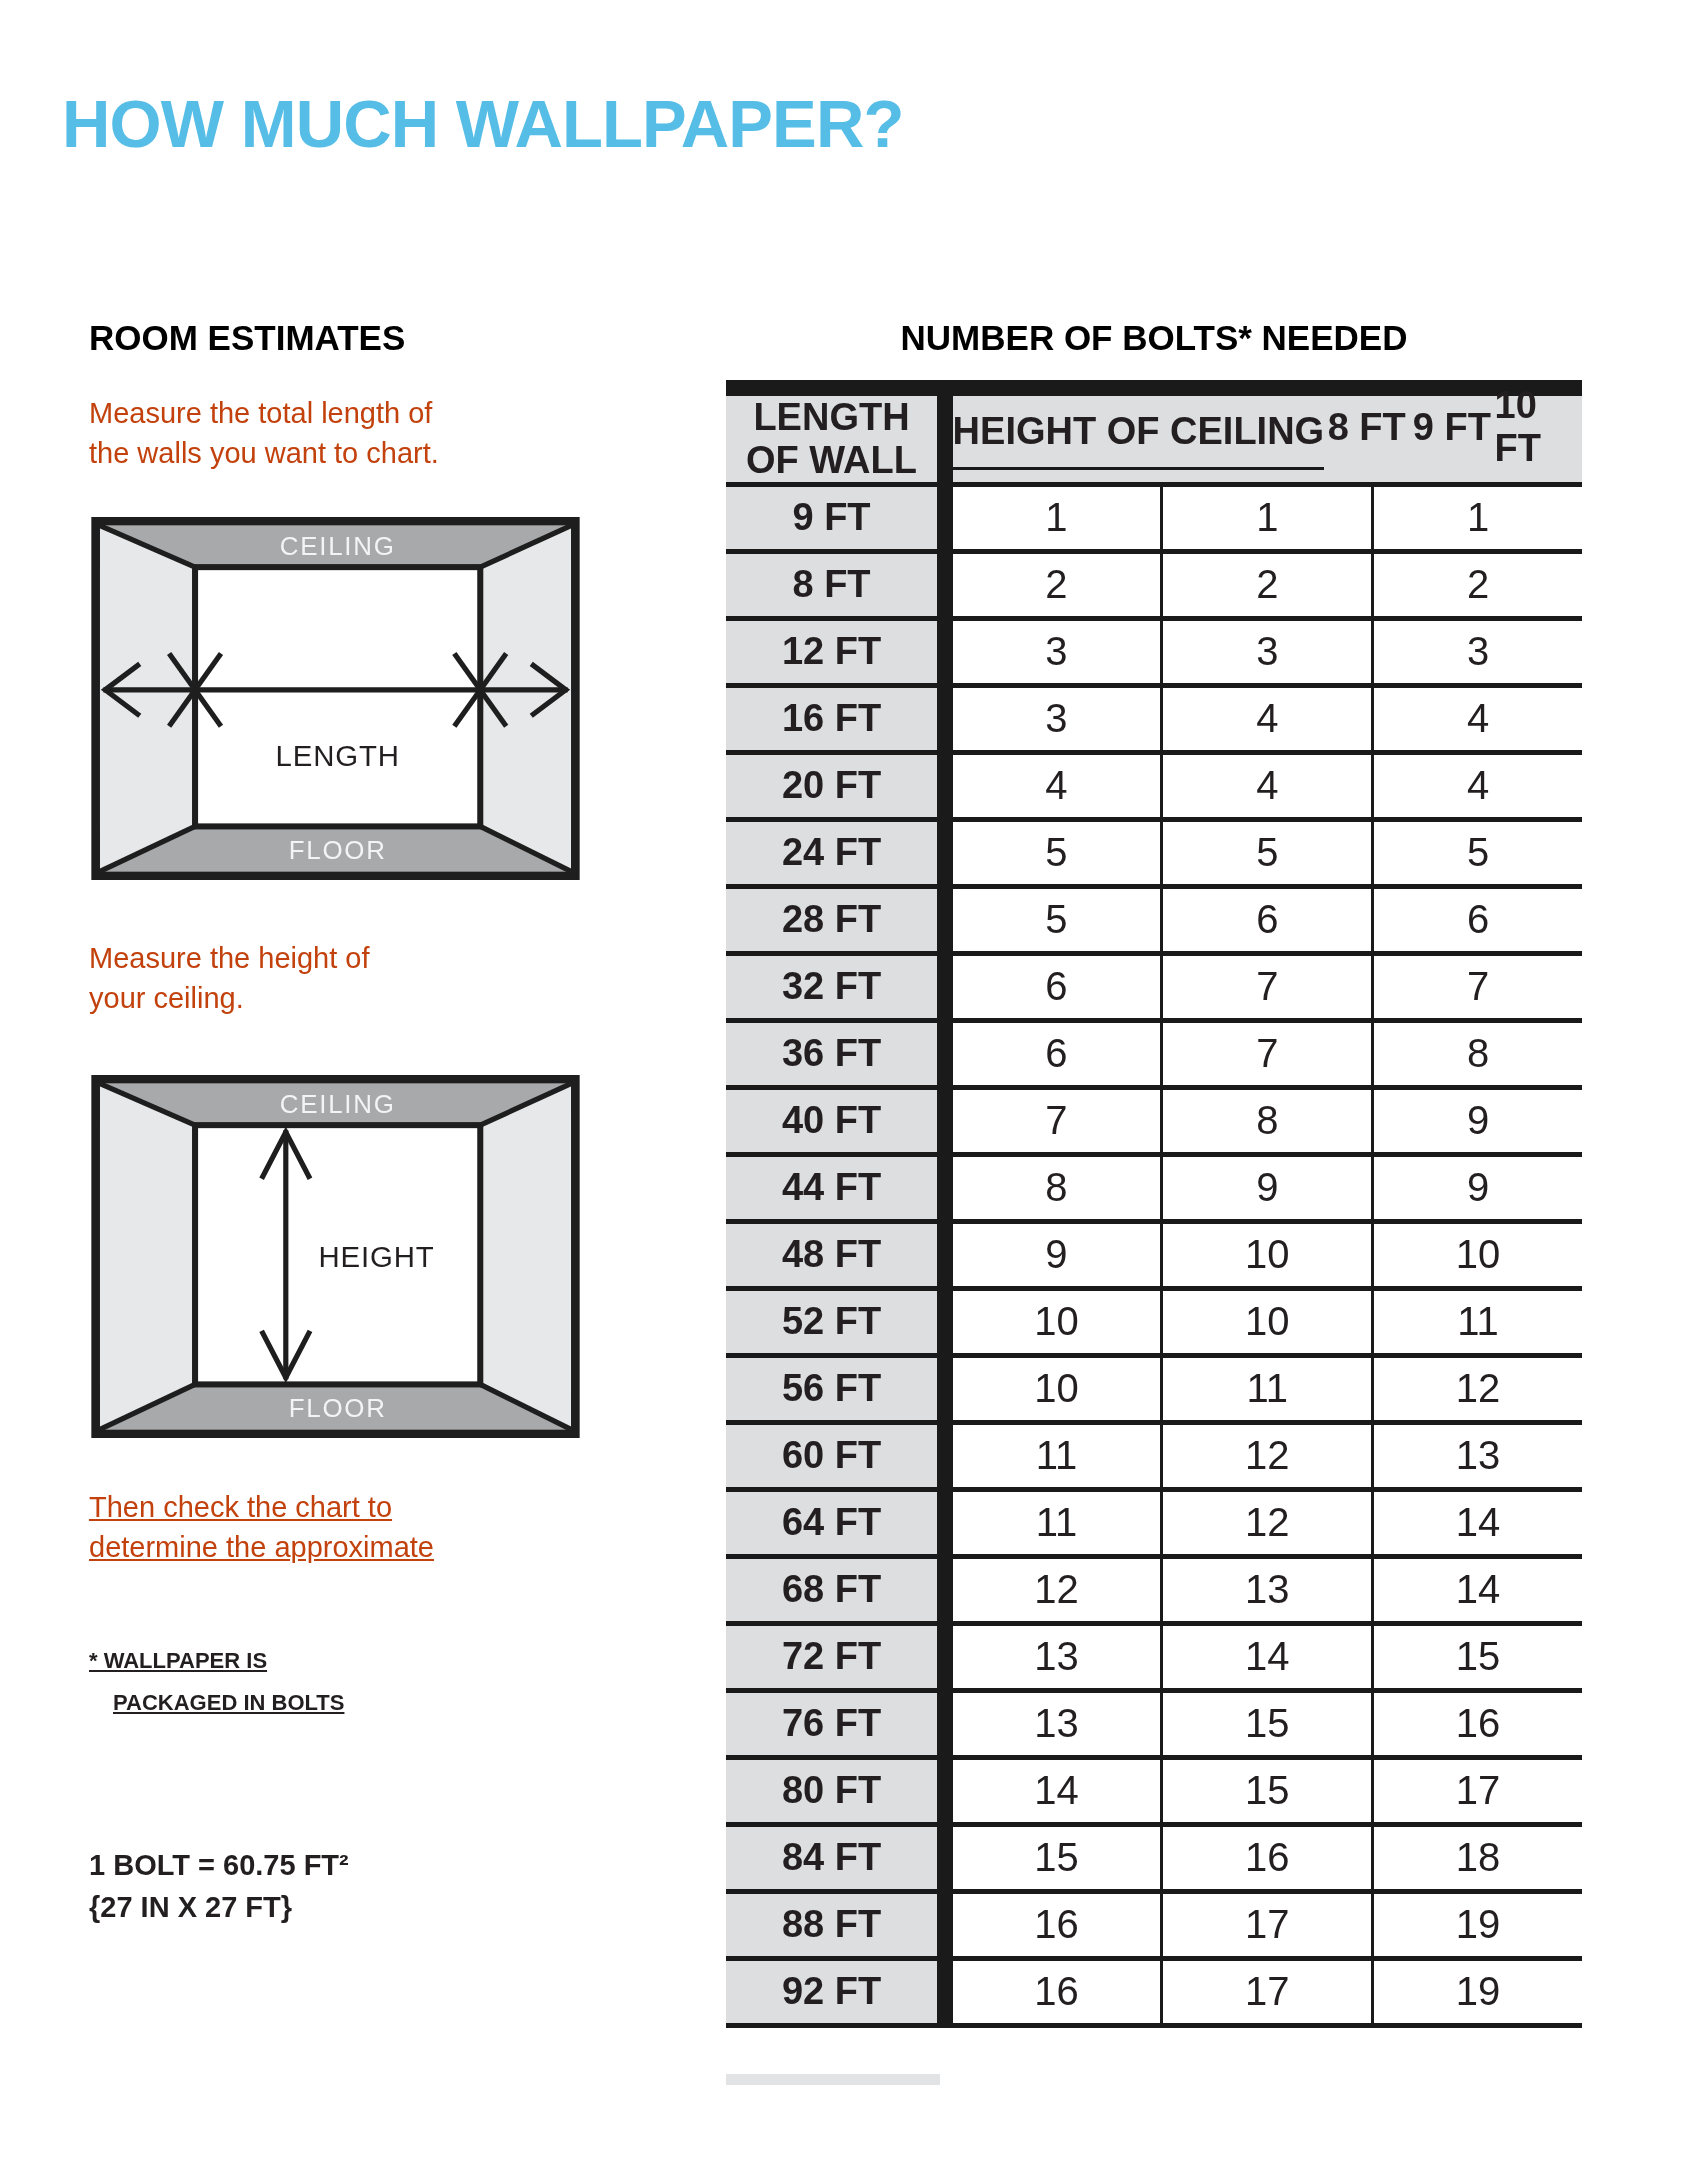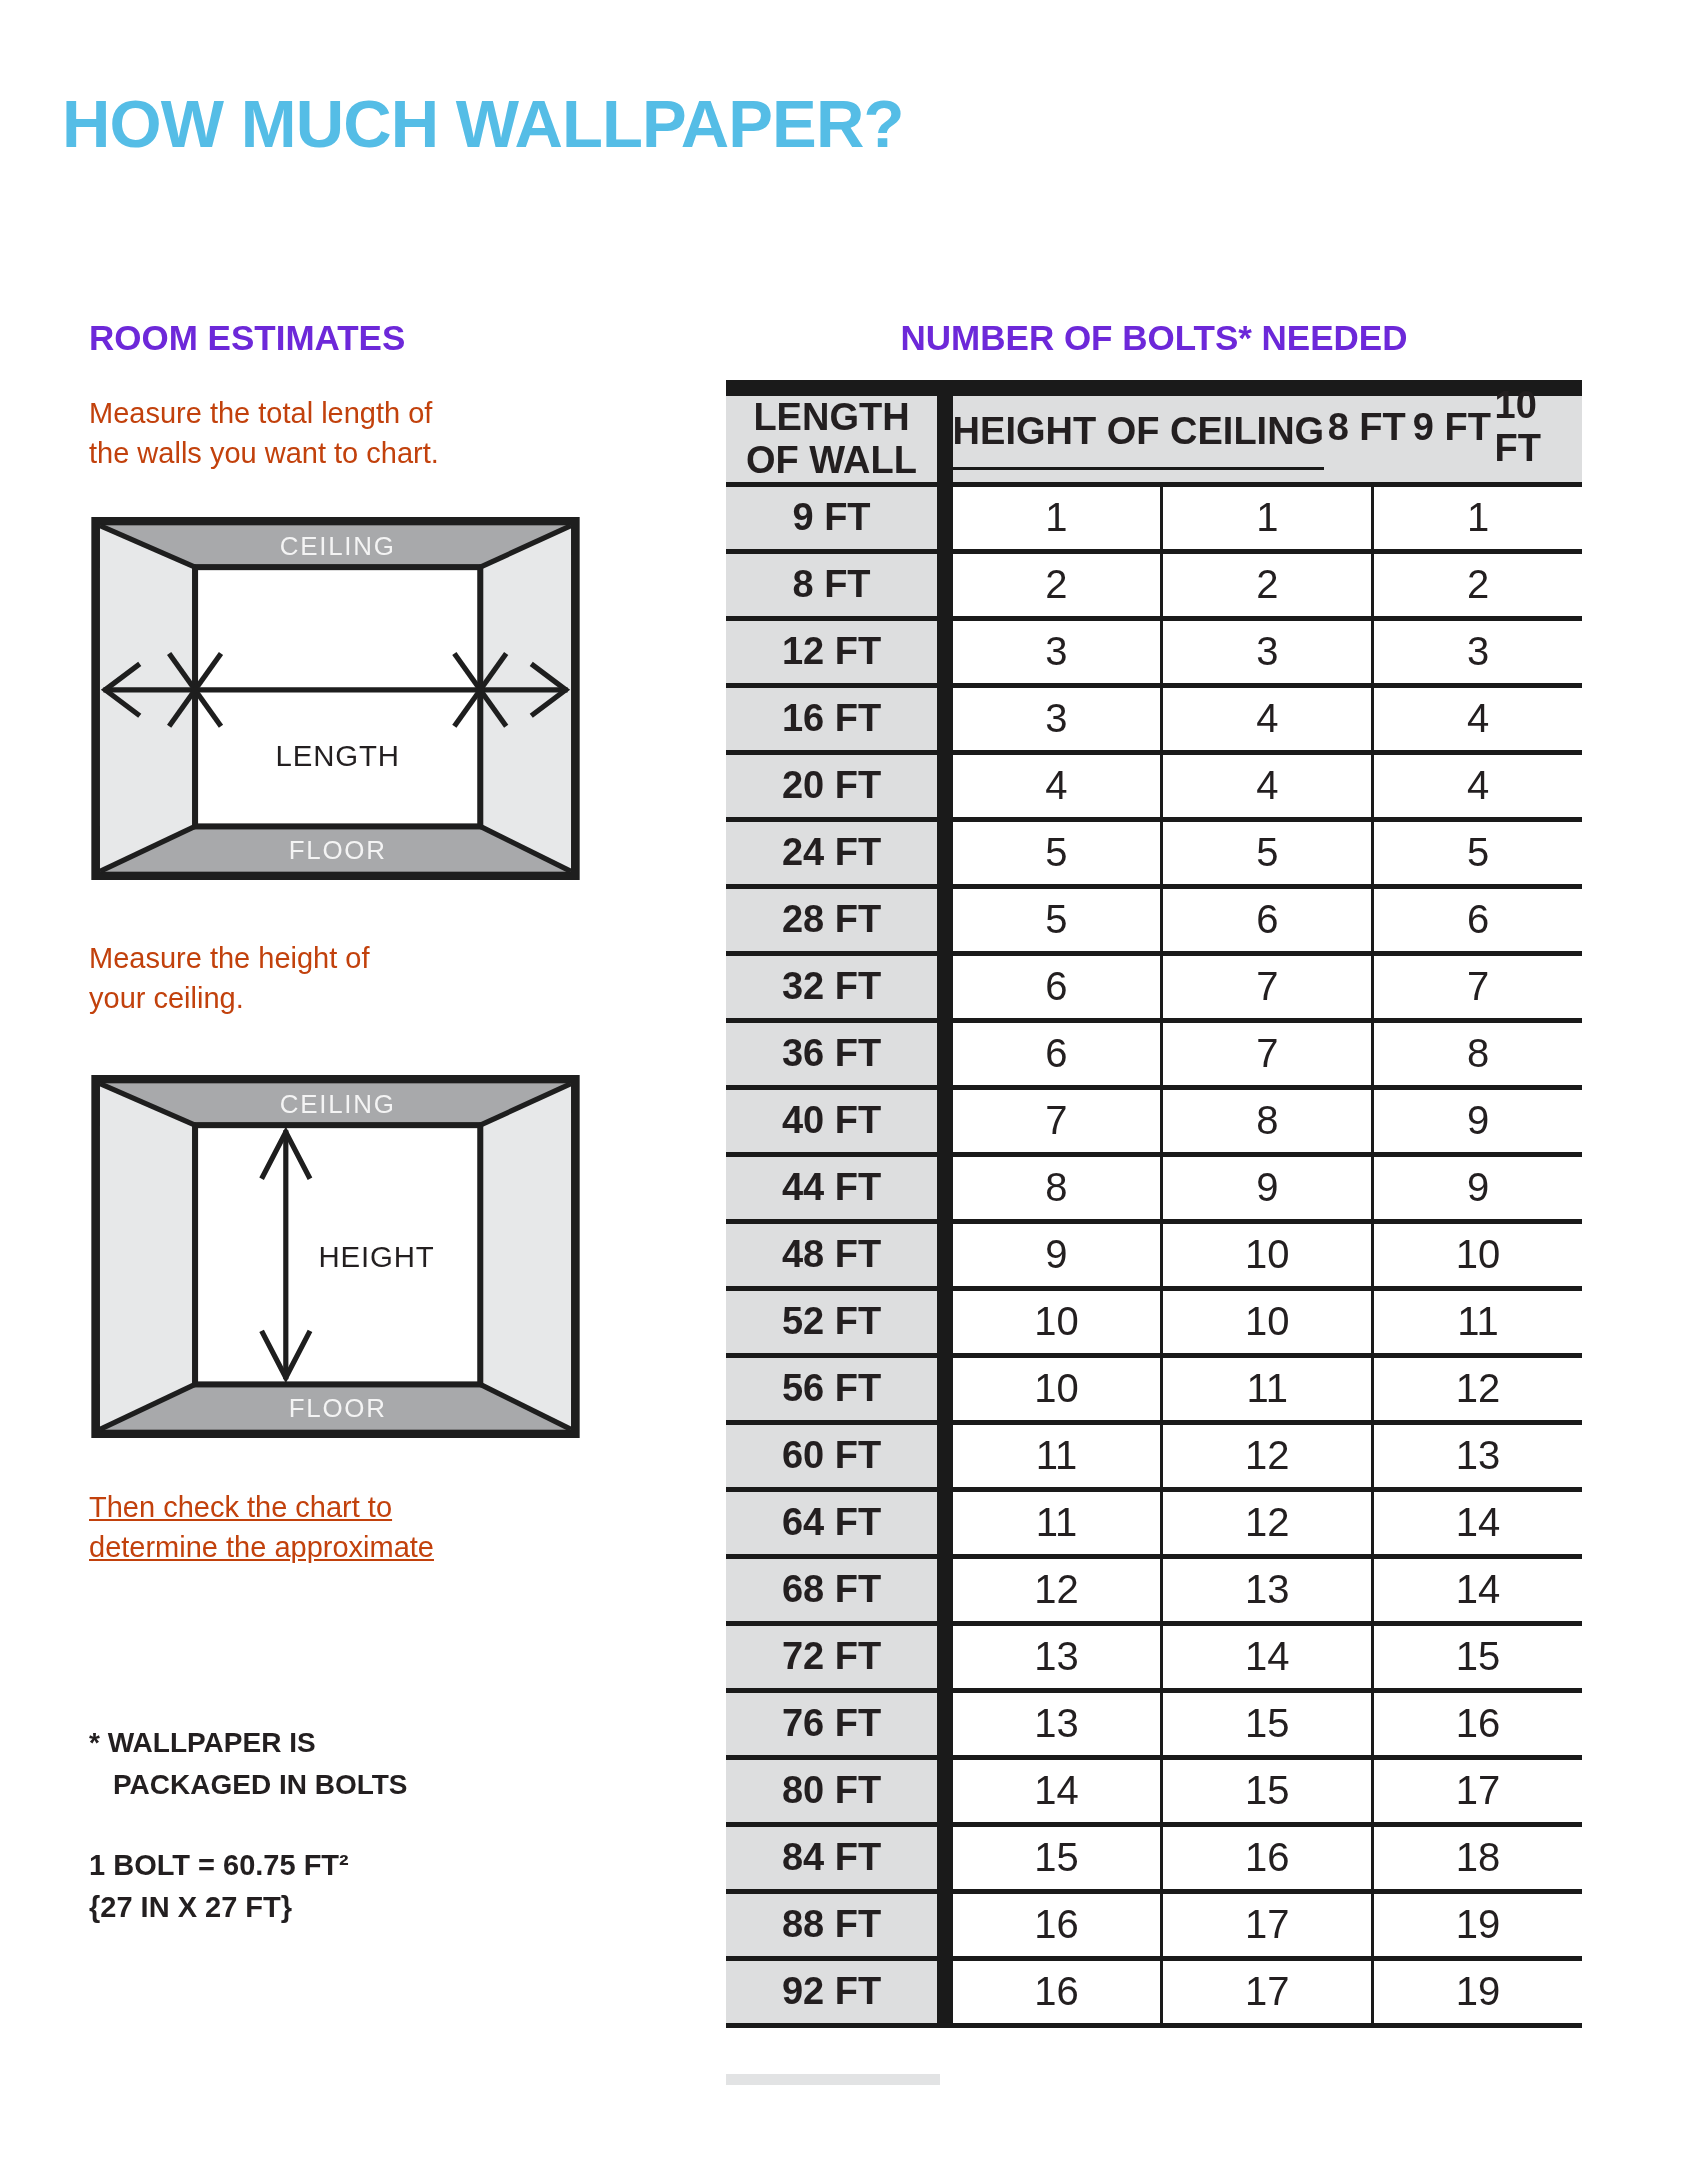--- a/index.html
+++ b/index.html
@@ -18,42 +18,43 @@
     left: 62px; top: 85px;
     font-size: 67px;
     font-weight: bold;
     letter-spacing: -0.9px;
     color: #55BDE6;
   }
   .section-heading {
     position: absolute;
     font-size: 35px;
     font-weight: bold;
-    color: #6d28d9;
+    color: #000000;
   }
   .left-heading { left: 89px; top: 318px; }
   .table-heading { left: 726px; top: 318px; width: 856px; text-align: center; }
 
   .para {
     position: absolute;
     left: 89px;
     font-size: 29px;
     line-height: 40px;
     color: #c2410c;
   }
   .para-step1 { top: 393px; }
   .para-step2 { top: 938px; }
   .para-step3 { top: 1487px; text-decoration: underline; }
 
   .footnote {
     position: absolute;
-    left: 89px; top: 1722px;
-    font-size: 28px;
+    left: 89px; top: 1640px;
+    font-size: 22px;
     font-weight: bold;
     line-height: 42px;
+    text-decoration: underline;
   }
   .footnote .indent { padding-left: 24px; }
 
   .bolt-info {
     position: absolute;
     left: 89px; top: 1844px;
     font-size: 29px;
     font-weight: bold;
     line-height: 42px;
   }

